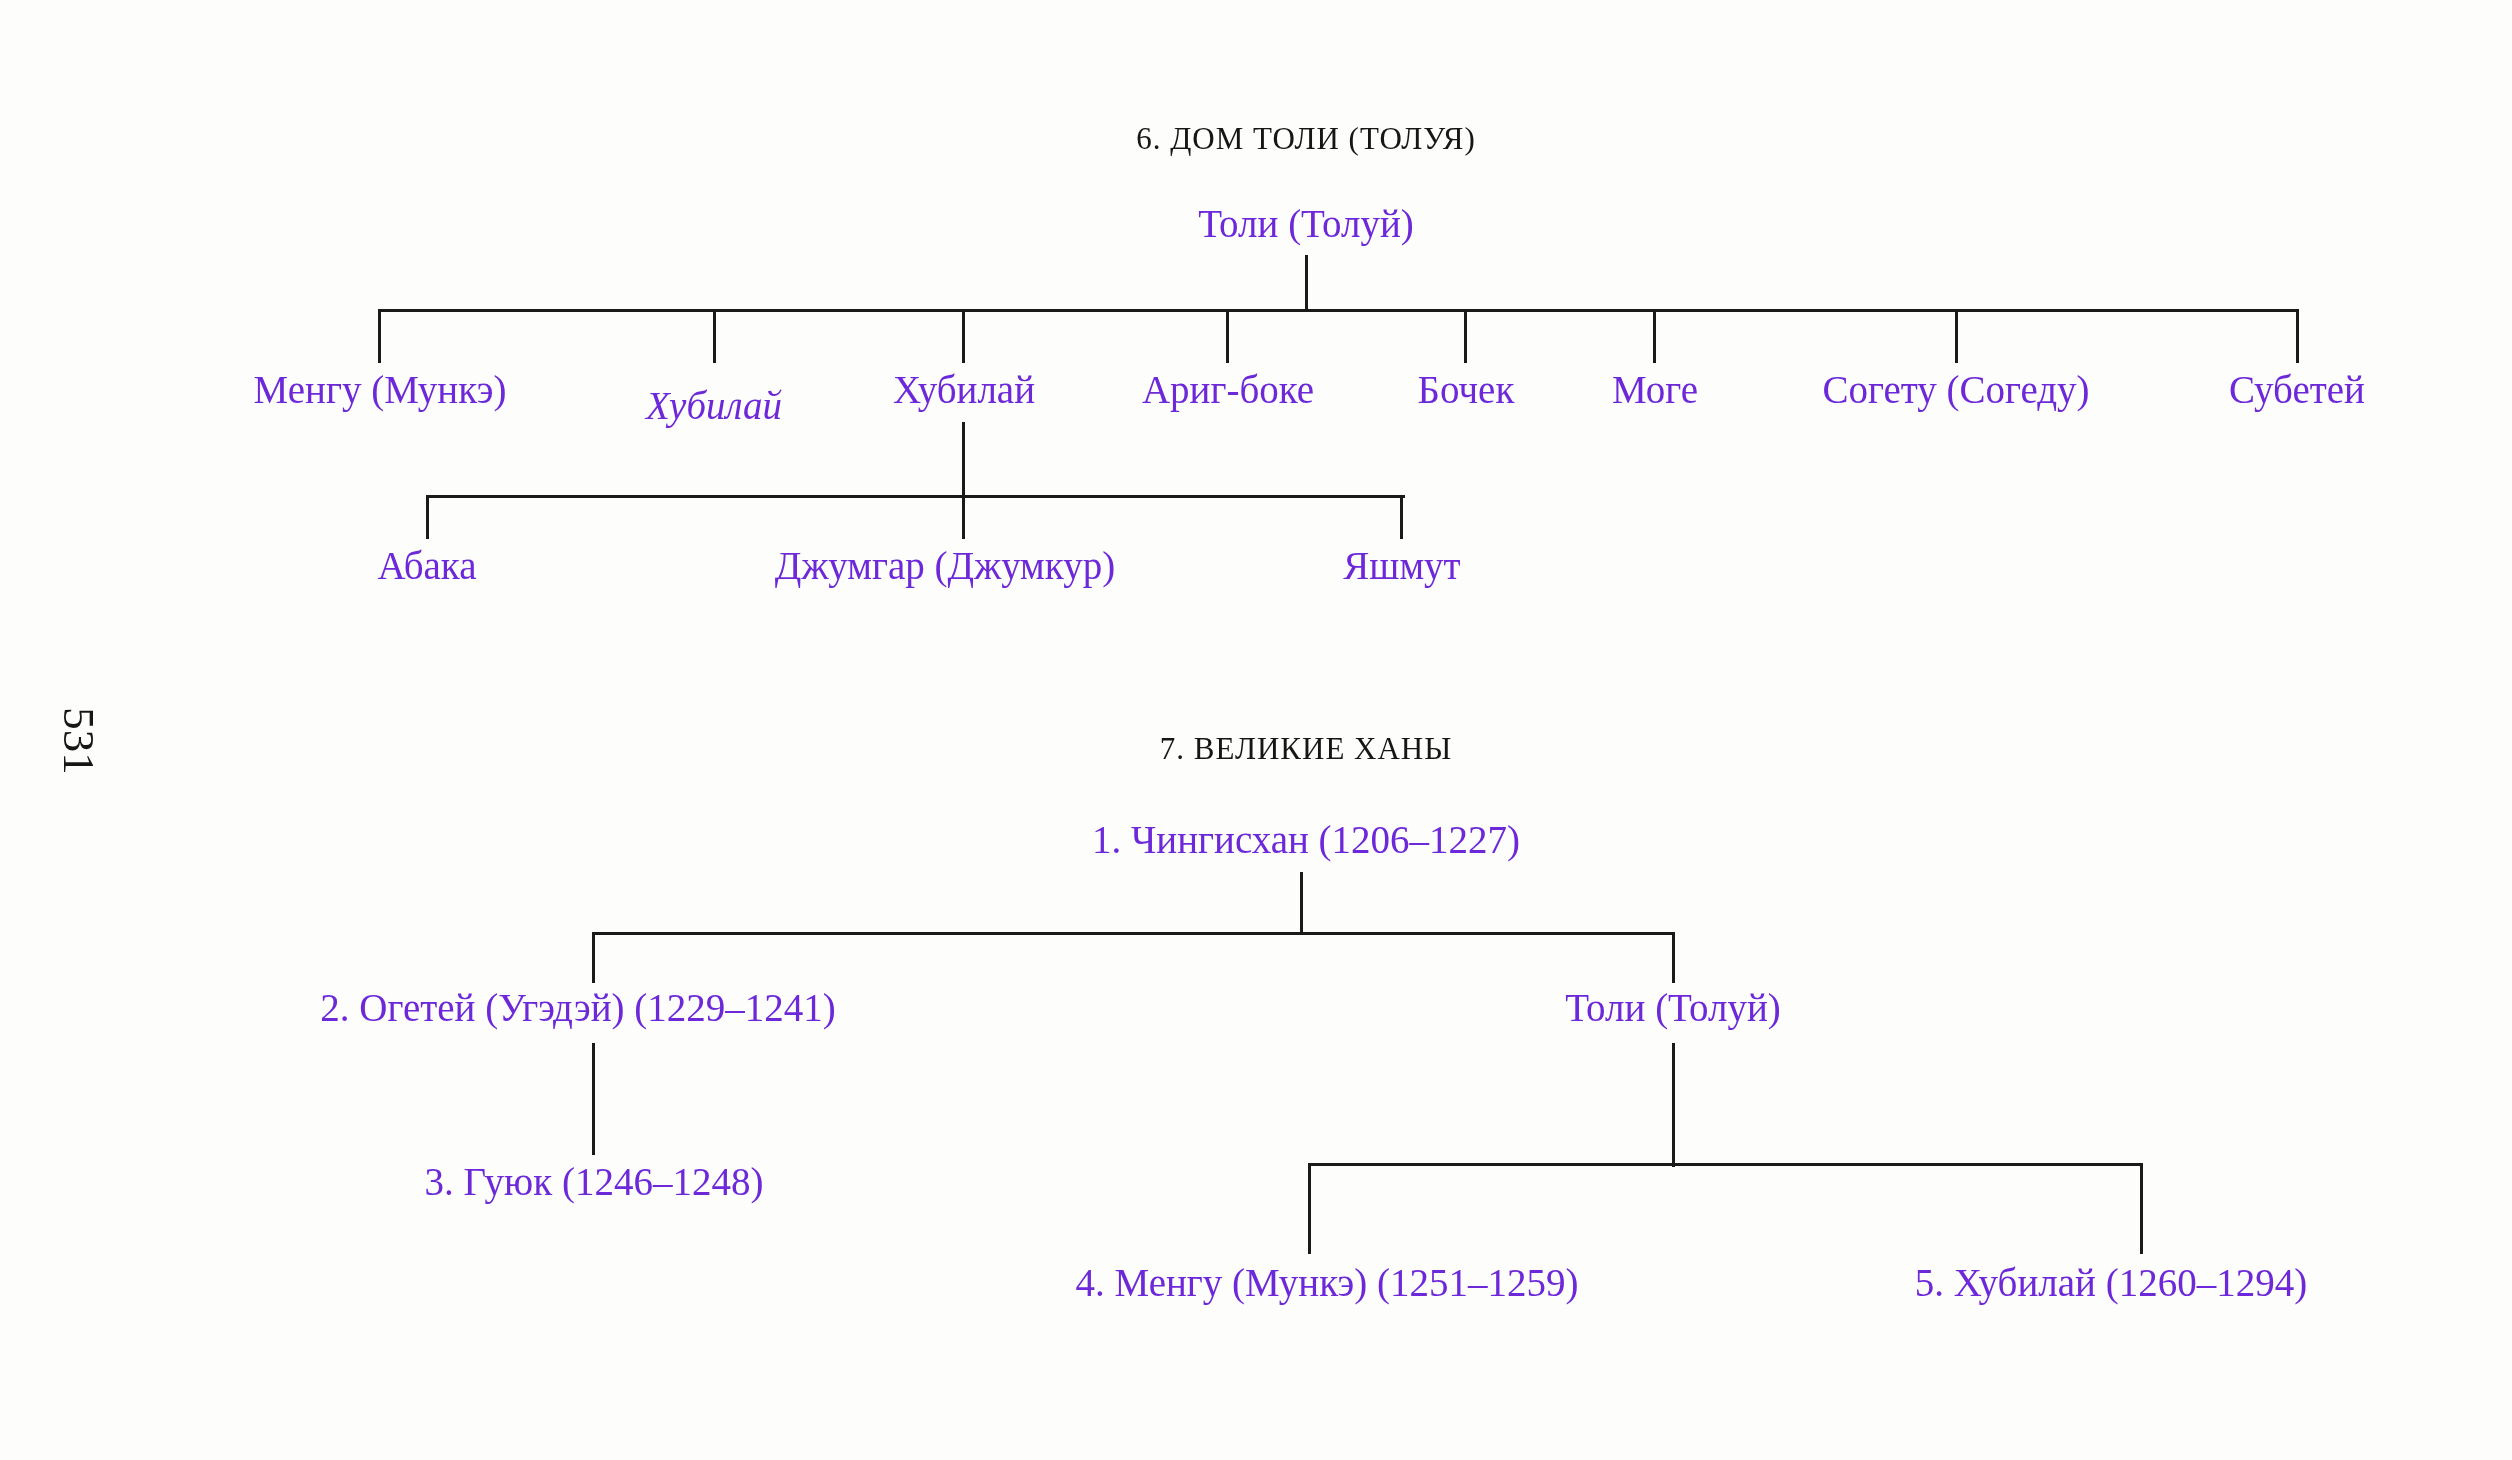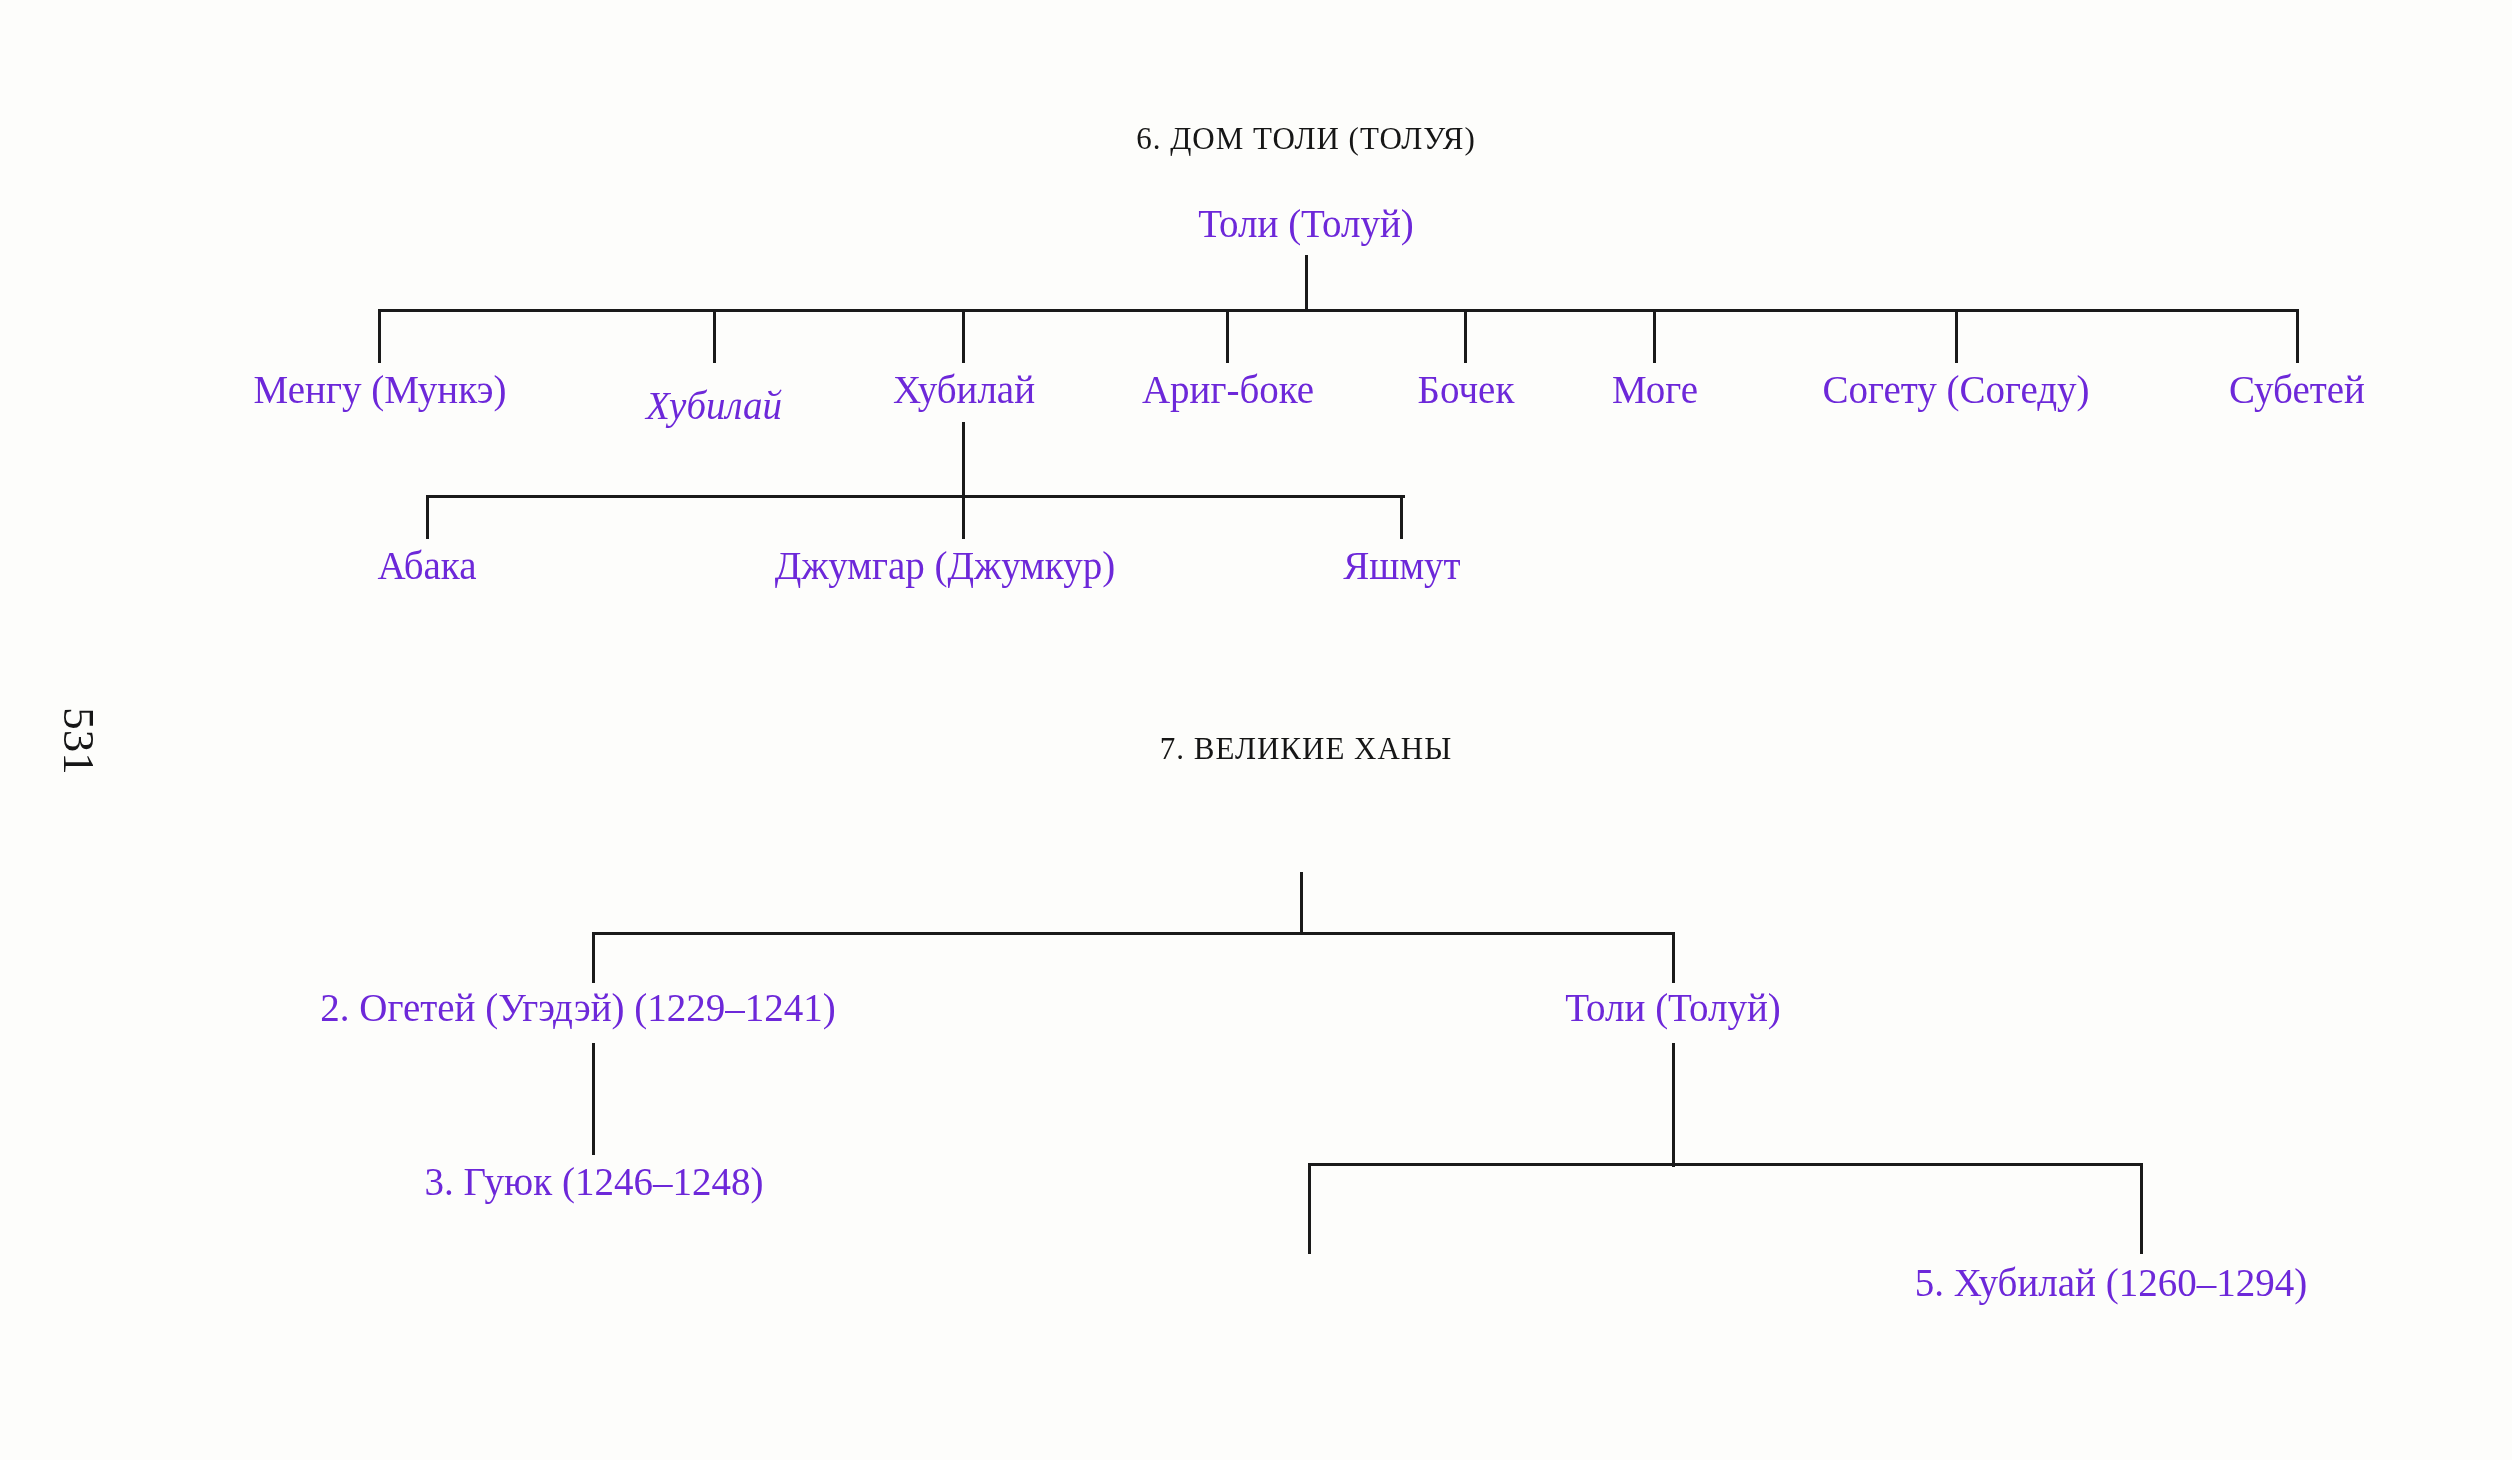--- a/index.html
+++ b/index.html
@@ -99,33 +99,35 @@
   <div class="vline" style="left:426px;  top:495px; height:44px;"></div>
   <div class="vline" style="left:962px; top:495px; height:44px;"></div>
   <div class="vline" style="left:1400px; top:495px; height:44px;"></div>
 
   <div class="node" style="left:427px;  top:545px;">Абака</div>
   <div class="node" style="left:945px; top:545px;">Джумгар (Джумкур)</div>
   <div class="node" style="left:1402px; top:545px;">Яшмут</div>
 
   <div class="caption" style="left:1306px; top:731px;">7. ВЕЛИКИЕ ХАНЫ</div>
 
+  <div class="node" style="left:1306px; top:819px;">1. Чингисхан (1206–1227)</div>
 
   <div class="vline" style="left:1300px; top:872px; height:63px;"></div>
   <div class="hline" style="left:592px; top:932px; width:1082px;"></div>
   <div class="vline" style="left:592px; top:932px; height:51px;"></div>
   <div class="vline" style="left:1672px; top:932px; height:51px;"></div>
 
   <div class="node" style="left:578px; top:987px;">2. Огетей (Угэдэй) (1229–1241)</div>
   <div class="node" style="left:1673px; top:987px;">Толи (Толуй)</div>
 
   <div class="vline" style="left:592px; top:1043px; height:112px;"></div>
   <div class="node" style="left:594px; top:1161px;">3. Гуюк (1246–1248)</div>
 
   <div class="vline" style="left:1672px; top:1043px; height:124px;"></div>
   <div class="hline" style="left:1308px; top:1163px; width:835px;"></div>
   <div class="vline" style="left:1308px; top:1163px; height:91px;"></div>
   <div class="vline" style="left:2140px; top:1163px; height:91px;"></div>
 
+  <div class="node" style="left:1327px; top:1262px;">4. Менгу (Мункэ) (1251–1259)</div>
   <div class="node" style="left:2111px; top:1262px;">5. Хубилай (1260–1294)</div>
 
 </div>
 
 
 </body></html>

